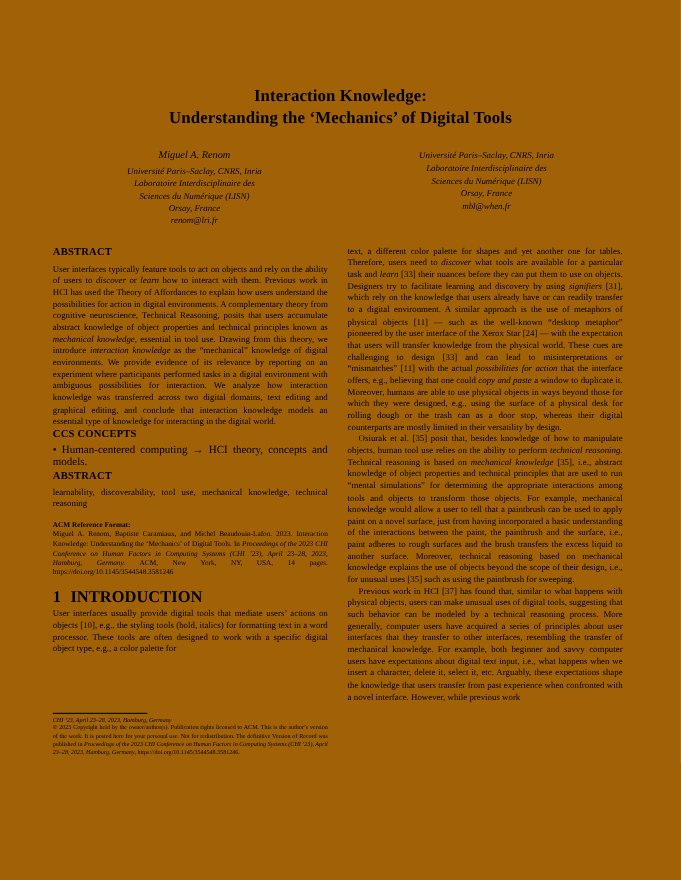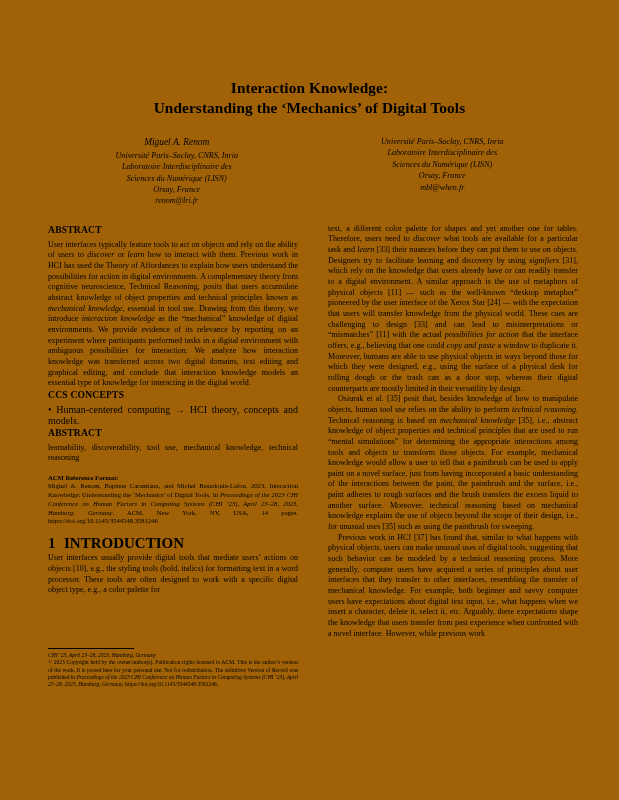--- a/index.html
+++ b/index.html
@@ -46,21 +46,21 @@
   }
   .author-line {
     font-size: 8.1px;
     line-height: 11.4px;
   }
   .columns {
     display: flex;
     margin: 17px 0 0 0;
     padding: 0 48px;
     box-sizing: border-box;
-    gap: 30px;
+    gap: 18px;
   }
   .col {
     width: 250px;
     flex: 0 0 250px;
   }
   h2.sec {
     font-family: "Liberation Serif", serif;
     font-weight: bold;
     font-size: 9.6px;
     line-height: 12px;

